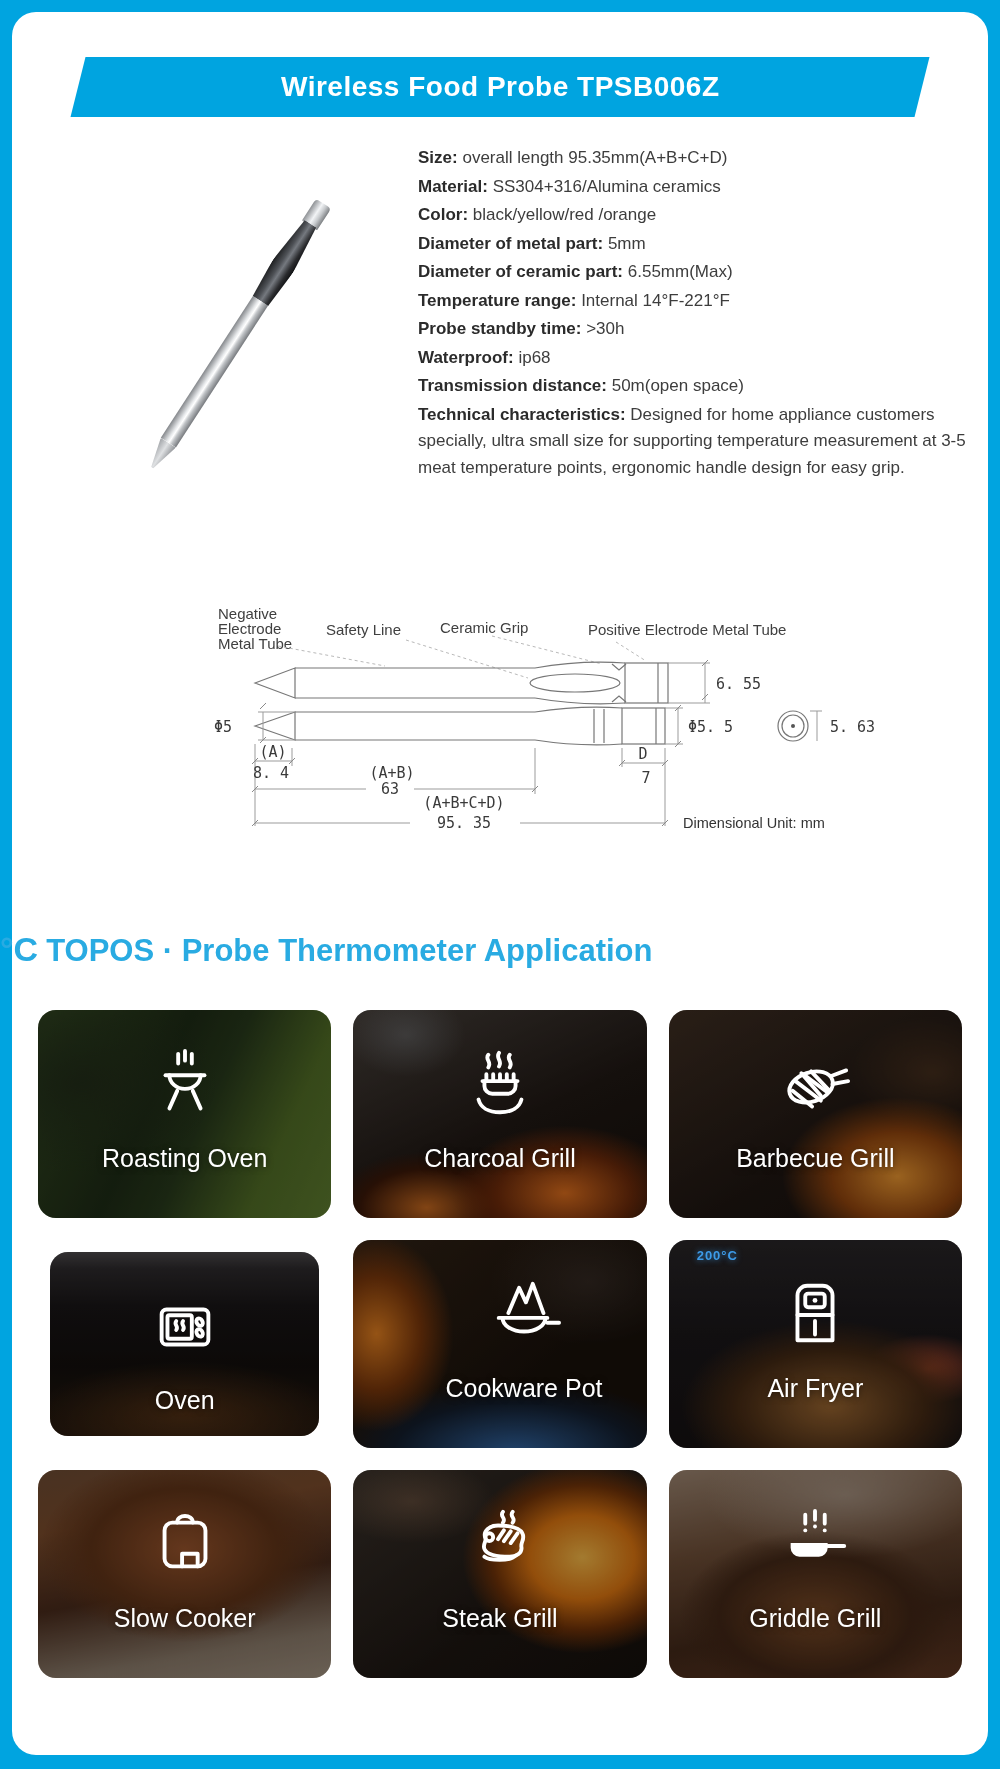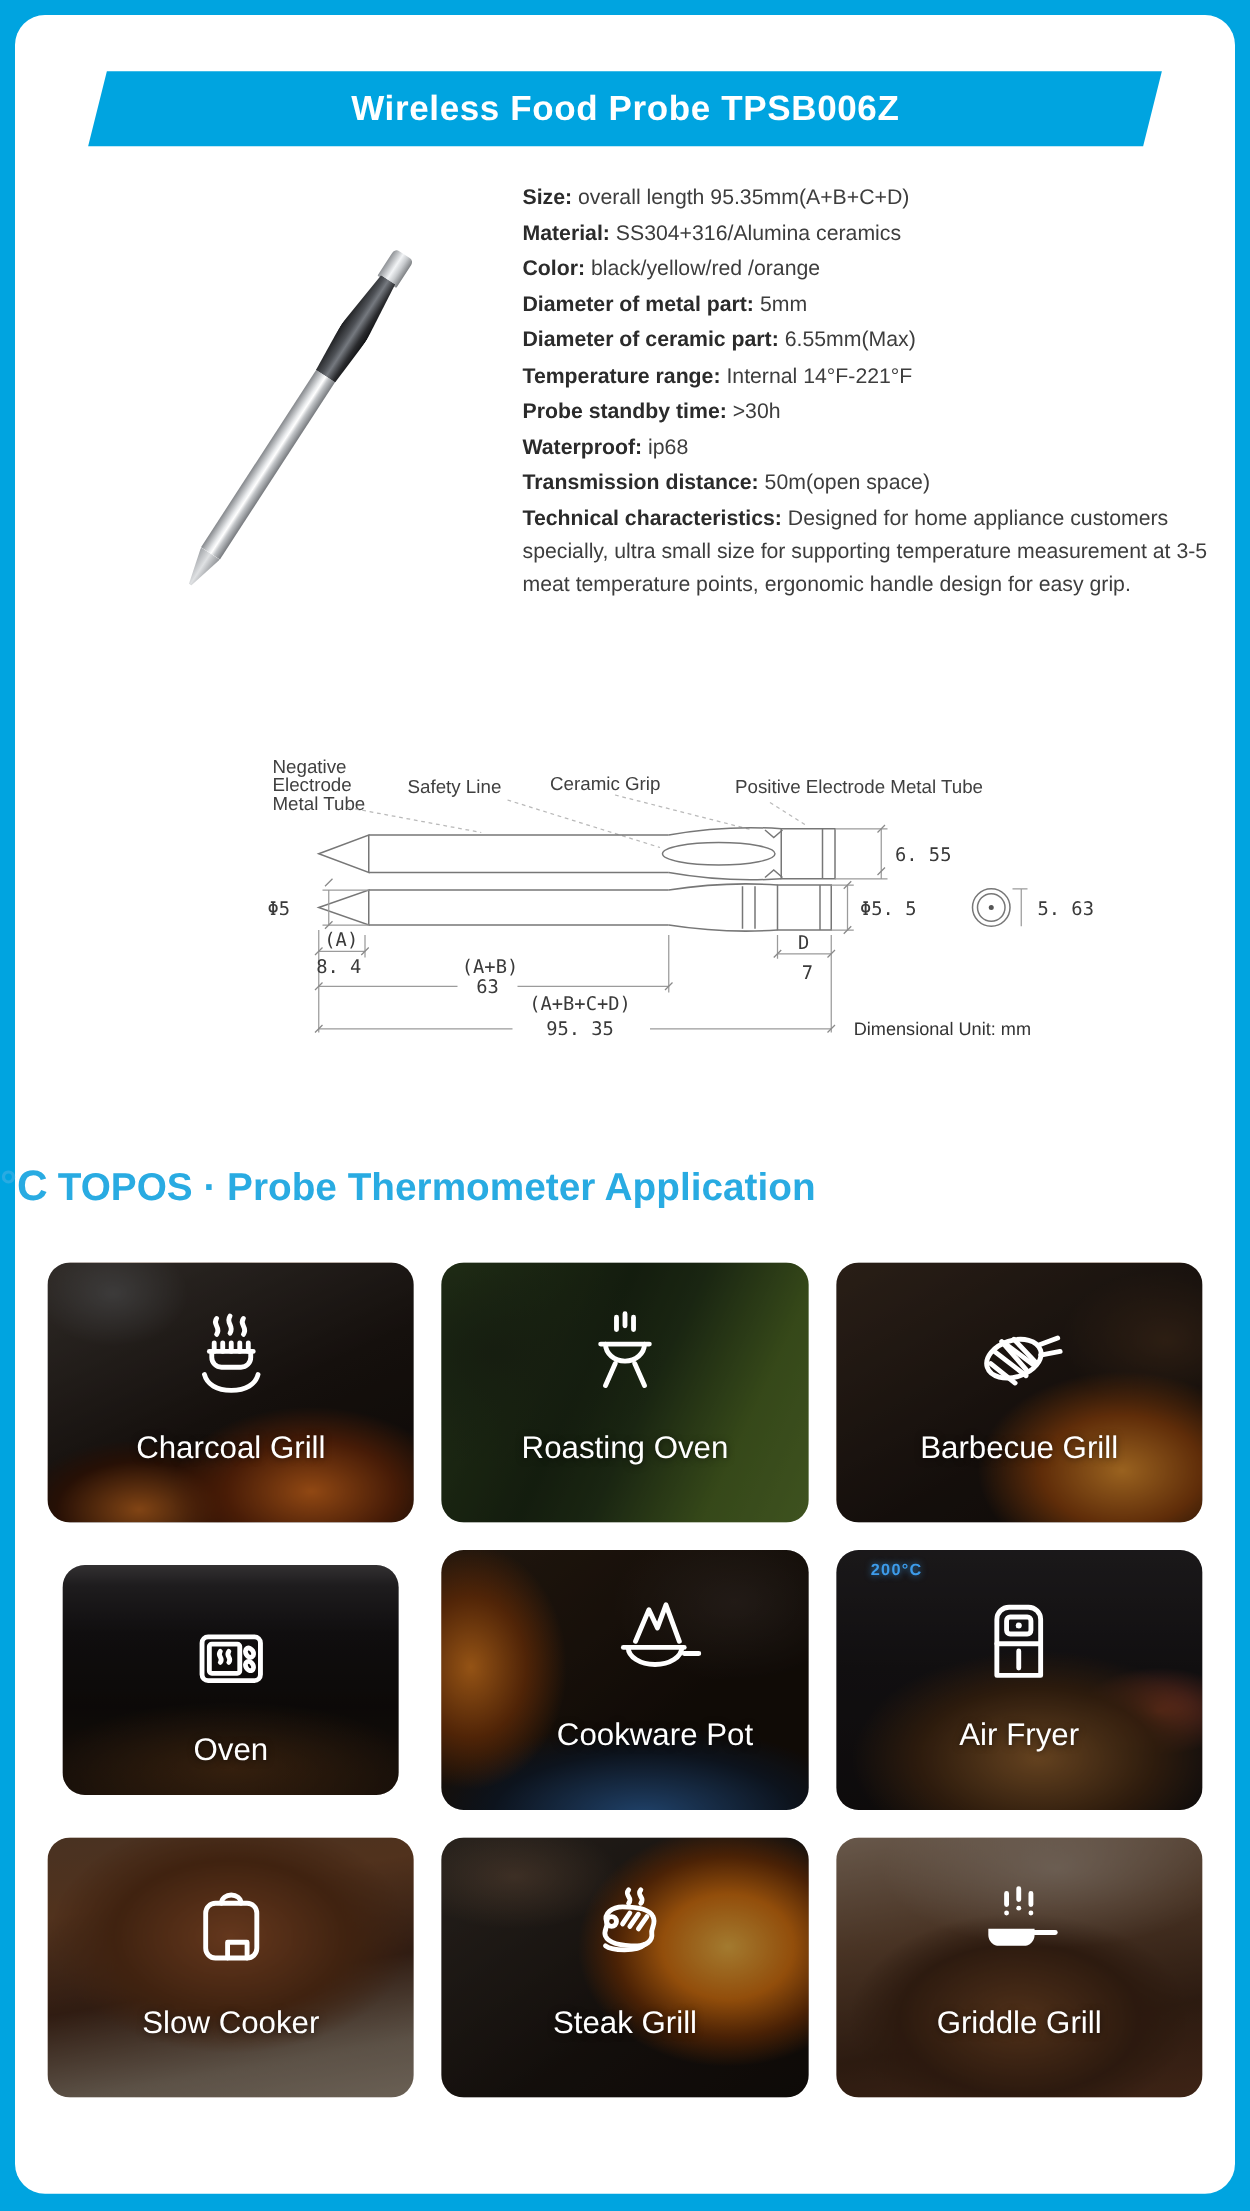--- a/index.html
+++ b/index.html
@@ -178,42 +178,42 @@
     <text class="unittxt" x="513" y="228">Dimensional Unit: mm</text>
   </svg>
 </div>
 
 <div class="app-heading">
   <span class="logo">°C</span><span>TOPOS · Probe Thermometer Application</span>
 </div>
 
 <div class="grid">
 
+  <figure class="card c2" style="margin:0">
+    <div class="card-inner">
+      <svg class="icon" viewBox="0 0 76 76">
+        <path d="M31 6v10M38 3v10M45 6v10"></path>
+        <path d="M18 28h40"></path>
+        <path d="M22 28a16 14 0 0 0 32 0"></path>
+        <path d="M30 44 22 62M46 44 54 62"></path>
+      </svg>
+      <figcaption>Roasting Oven</figcaption>
+    </div>
+  </figure>
+
   <figure class="card c1" style="margin:0">
     <div class="card-inner">
       <svg class="icon" viewBox="0 0 76 76">
         <path d="M26 7c-4 5 4 7 0 13M37 5c-4 6 4 8 0 14M48 7c-4 5 4 7 0 13"></path>
         <path d="M24 27v7M31 27v7M38 27v7M45 27v7M52 27v7"></path>
         <path d="M20 34h36"></path>
         <path d="M22 34v5a8 8 0 0 0 8 8h16a8 8 0 0 0 8-8v-5"></path>
         <path d="M16 53c2 8 10 13 22 13s20-5 22-13"></path>
       </svg>
       <figcaption>Charcoal Grill</figcaption>
-    </div>
-  </figure>
-
-  <figure class="card c2" style="margin:0">
-    <div class="card-inner">
-      <svg class="icon" viewBox="0 0 76 76">
-        <path d="M31 6v10M38 3v10M45 6v10"></path>
-        <path d="M18 28h40"></path>
-        <path d="M22 28a16 14 0 0 0 32 0"></path>
-        <path d="M30 44 22 62M46 44 54 62"></path>
-      </svg>
-      <figcaption>Roasting Oven</figcaption>
     </div>
   </figure>
 
   <figure class="card c3" style="margin:0">
     <div class="card-inner">
       <svg class="icon" viewBox="0 0 76 76">
         <ellipse cx="34" cy="40" rx="23" ry="15" transform="rotate(-18 34 40)"></ellipse>
         <path d="M18 34l26 20M26 27l24 18M15 44l20 16"></path>
         <path d="M44 49 24 26M52 43 34 24"></path>
         <path d="M54 29l16-6M56 37l16-3"></path>

